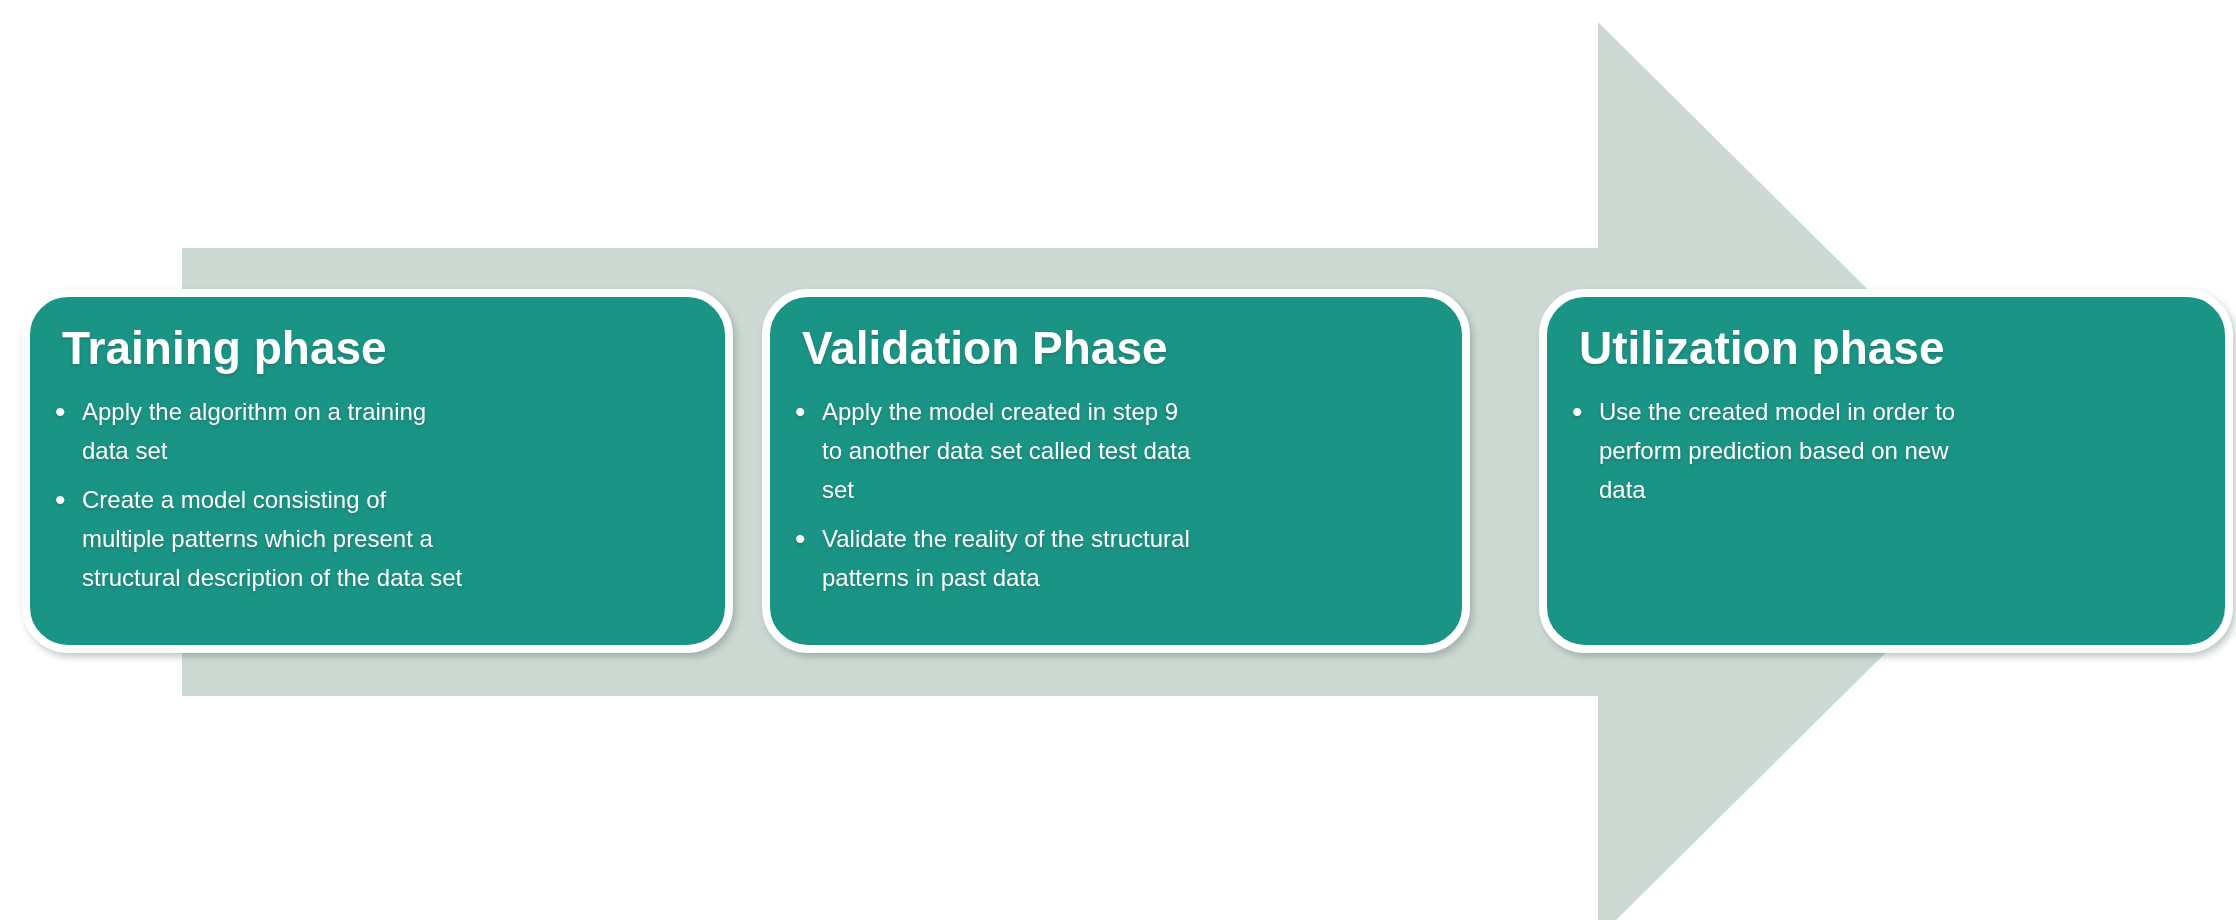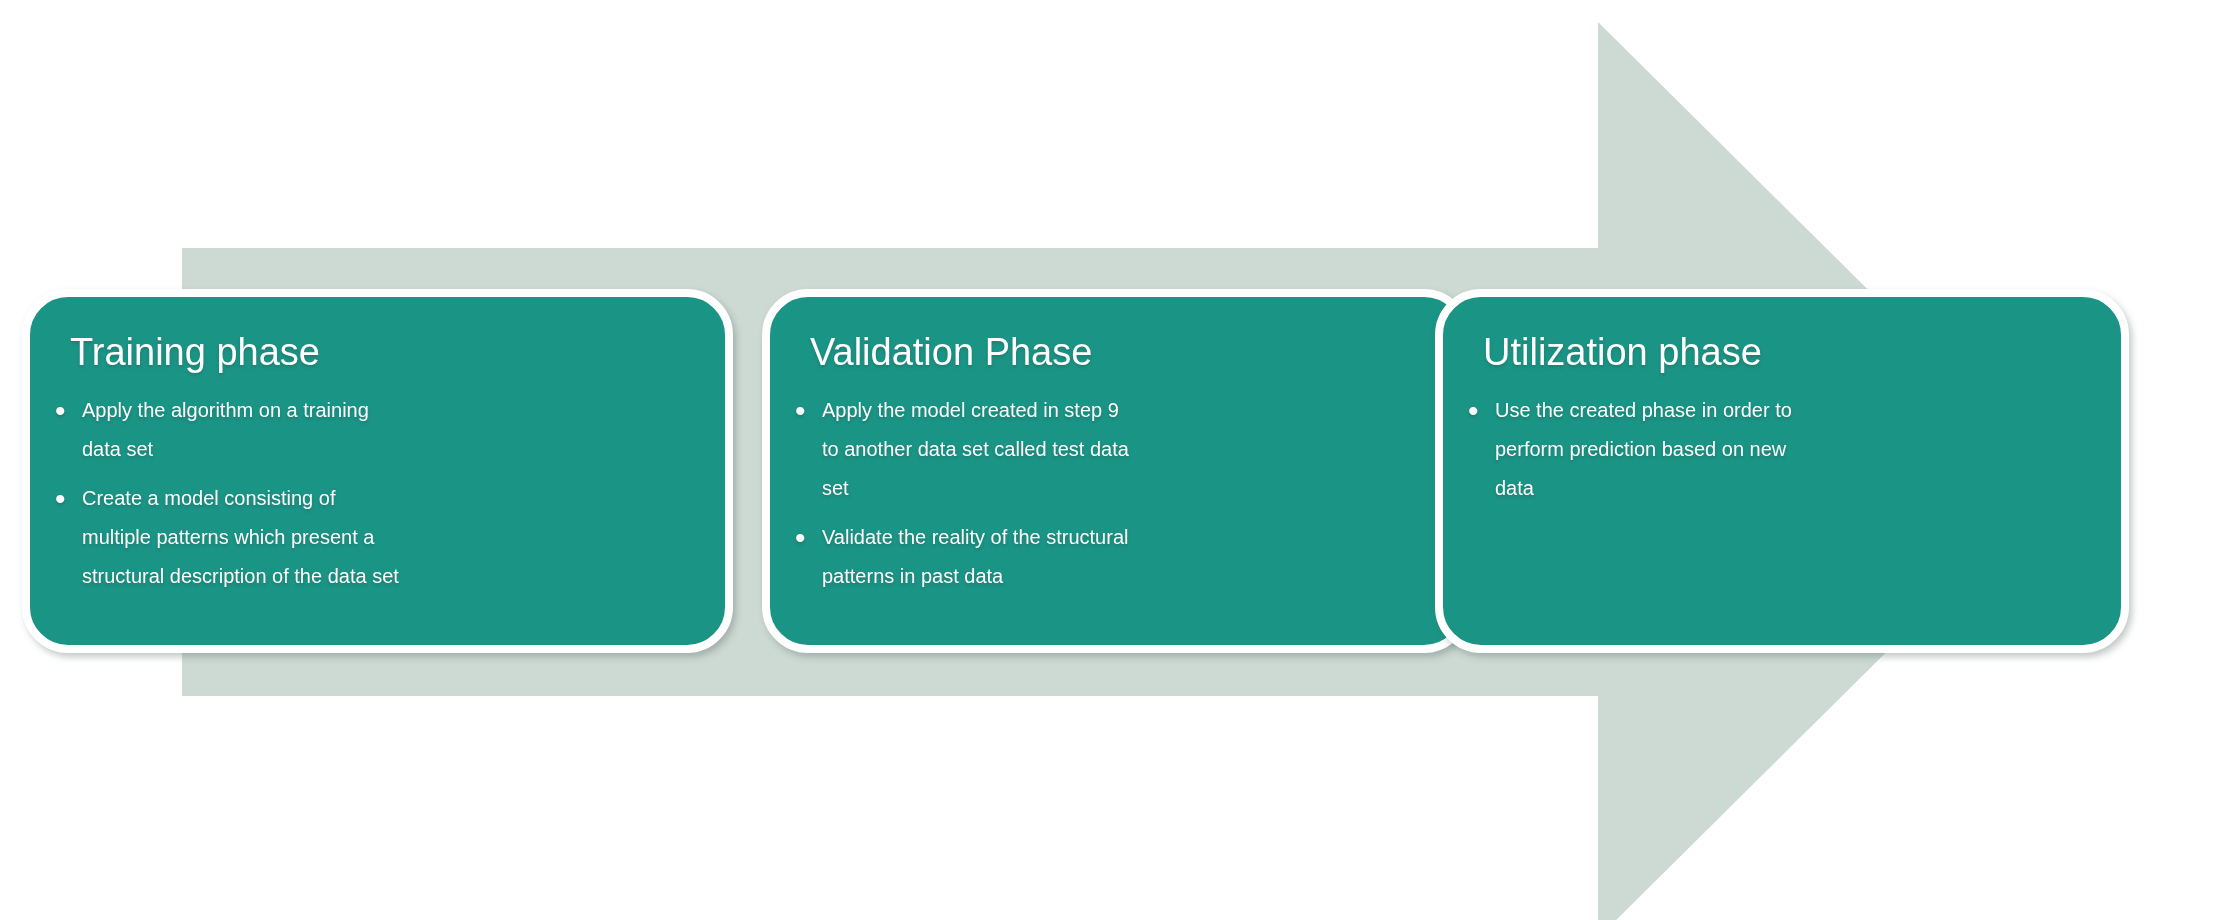--- a/index.html
+++ b/index.html
@@ -23,25 +23,25 @@
     box-sizing: border-box;
     background: var(--box, #1a9485);
     border: 8px solid var(--box_border, #ffffff);
     border-radius: 46px;
     box-shadow: 3px 4px 7px rgba(80, 100, 95, 0.35);
     padding: 26px 18px 0 32px;
     color: var(--text, #ffffff);
   }
   .phase-box.p1 { left: 22px;   width: 711px; }
   .phase-box.p2 { left: 762px;  width: 708px; }
-  .phase-box.p3 { left: 1435px; width: 694px; }
+  .phase-box.p3 { left: 1539px; width: 694px; }
   .phase-title {
-    margin: 8px;
-    font-size: 38px;
-    font-weight: 400;
+    margin: 0;
+    font-size: 46px;
+    font-weight: 700;
     line-height: 1.12;
     letter-spacing: 0px;
     text-shadow: 0 2px 3px rgba(50, 60, 58, 0.28);
   }
   .bullets {
     margin-top: 17px;
     display: flex;
     flex-direction: column;
     gap: 10px;
   }
@@ -52,21 +52,21 @@
   .bullet-dot {
     flex: 0 0 27px;
     width: 27px;
     font-size: 30px;
     line-height: 39px;
     margin-left: -7px;
     text-shadow: 0 2px 3px rgba(50, 60, 58, 0.28);
   }
   .bullet-text {
     flex: 1;
-    font-size: 20px;
+    font-size: 24px;
     line-height: 39px;
     white-space: pre-line;
     text-shadow: 0 2px 3px rgba(50, 60, 58, 0.28);
   }
 </style>
 </head>
 <body>
 
 <div class="canvas">
 
@@ -106,20 +106,20 @@
 patterns in past data</span>
       </div>
     </div>
   </section>
 
   <section class="phase-box p3">
     <h2 class="phase-title">Utilization phase</h2>
     <div class="bullets">
       <div class="bullet-item">
         <span class="bullet-dot">•</span>
-        <span class="bullet-text">Use the created phase in order to
+        <span class="bullet-text">Use the created model in order to
 perform prediction based on new
 data</span>
       </div>
     </div>
   </section>
 
 </div>
 
 </body></html>

